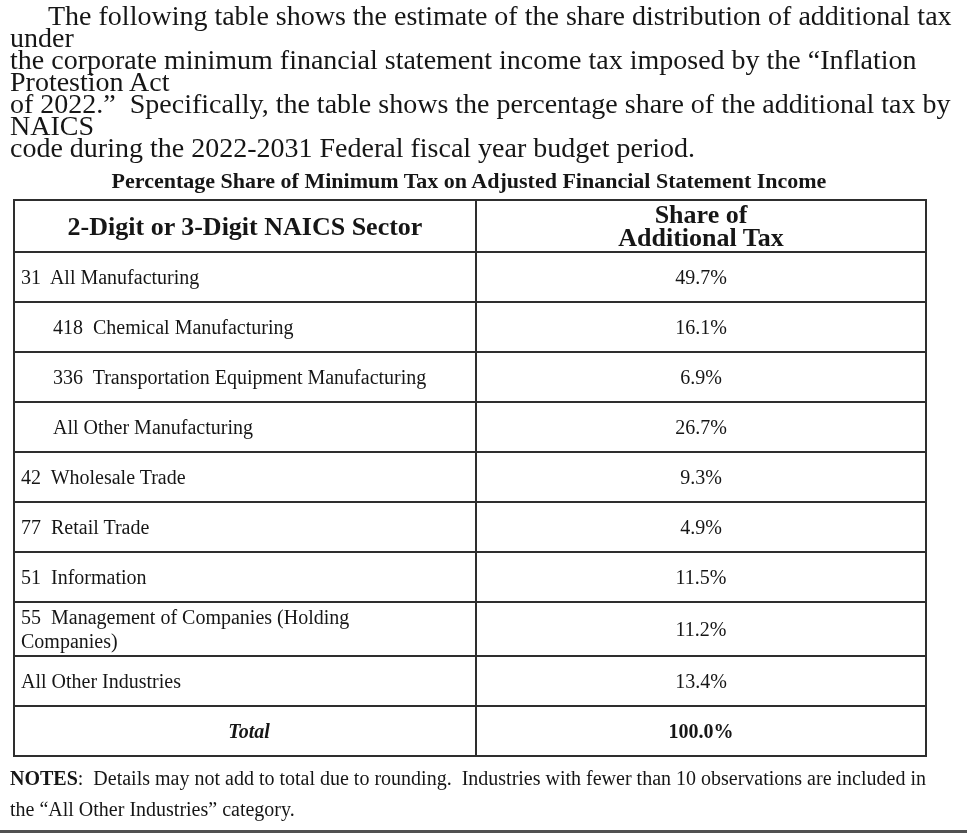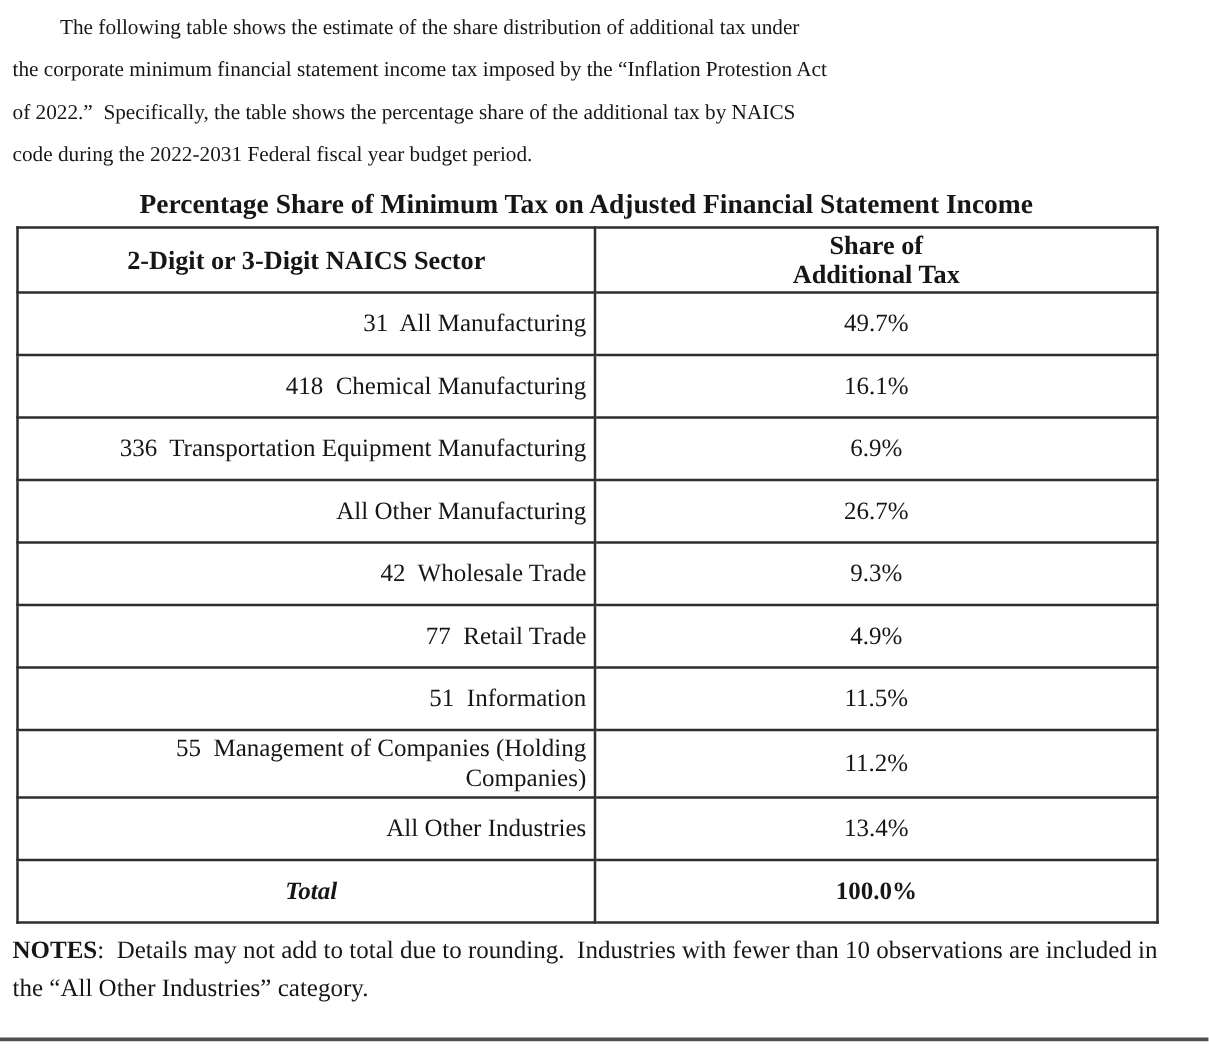--- a/index.html
+++ b/index.html
@@ -8,22 +8,22 @@
     position: relative;
     width: 967px;
     height: 839px;
     background: #ffffff;
     overflow: hidden;
     font-family: "Liberation Serif", "DejaVu Serif", serif;
     color: #161616;
   }
   .intro {
     padding: 5px 12px 0 10px;
-    font-size: 17px;
-    line-height: 34px;
+    font-size: 28px;
+    line-height: 22px;
     white-space: pre-wrap;
     text-indent: 38px;
   }
   .table-title {
     width: 912px;
     margin: 10px 0 0 13px;
     text-align: center;
     font-weight: bold;
     font-size: 22px;
     line-height: 24px;
@@ -36,34 +36,34 @@
     font-size: 20px;
   }
   table.naics col.c1 { width: 462px; }
   table.naics col.c2 { width: 450px; }
   table.naics th, table.naics td {
     border: 2px solid #2e2e2e;
     vertical-align: middle;
   }
   table.naics th {
     height: 42px;
-    font-size: 21px;
+    font-size: 26px;
     font-weight: bold;
     line-height: 23px;
     padding: 2px 6px;
     text-align: center;
     white-space: pre-line;
   }
   table.naics td {
     height: 44px;
     line-height: 24px;
     padding: 2px 6px;
   }
   td.sector {
-    text-align: right;
+    text-align: left;
     padding-left: 12px;
     white-space: pre-wrap;
   }
   td.sector.indent { padding-left: 38px; }
   td.share { text-align: center; }
   tr.total-row td { font-weight: bold; }
   tr.total-row td.sector { text-align: center; padding-left: 14px; font-style: italic; }
   .notes {
     margin: 6px 14px 0 10px;
     font-size: 20px;

